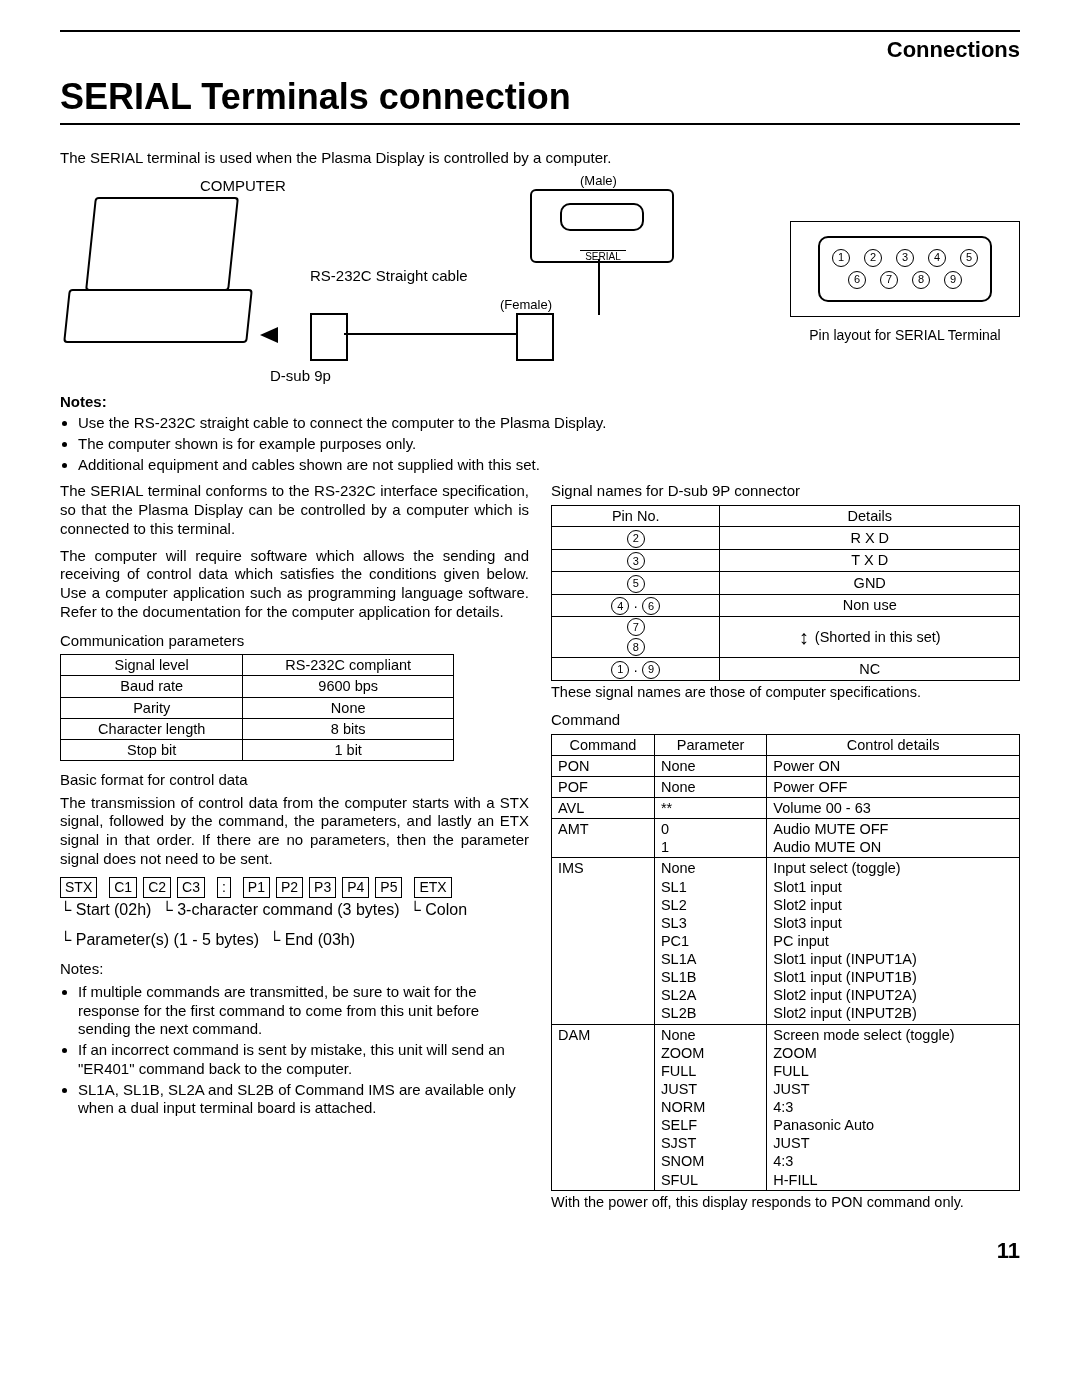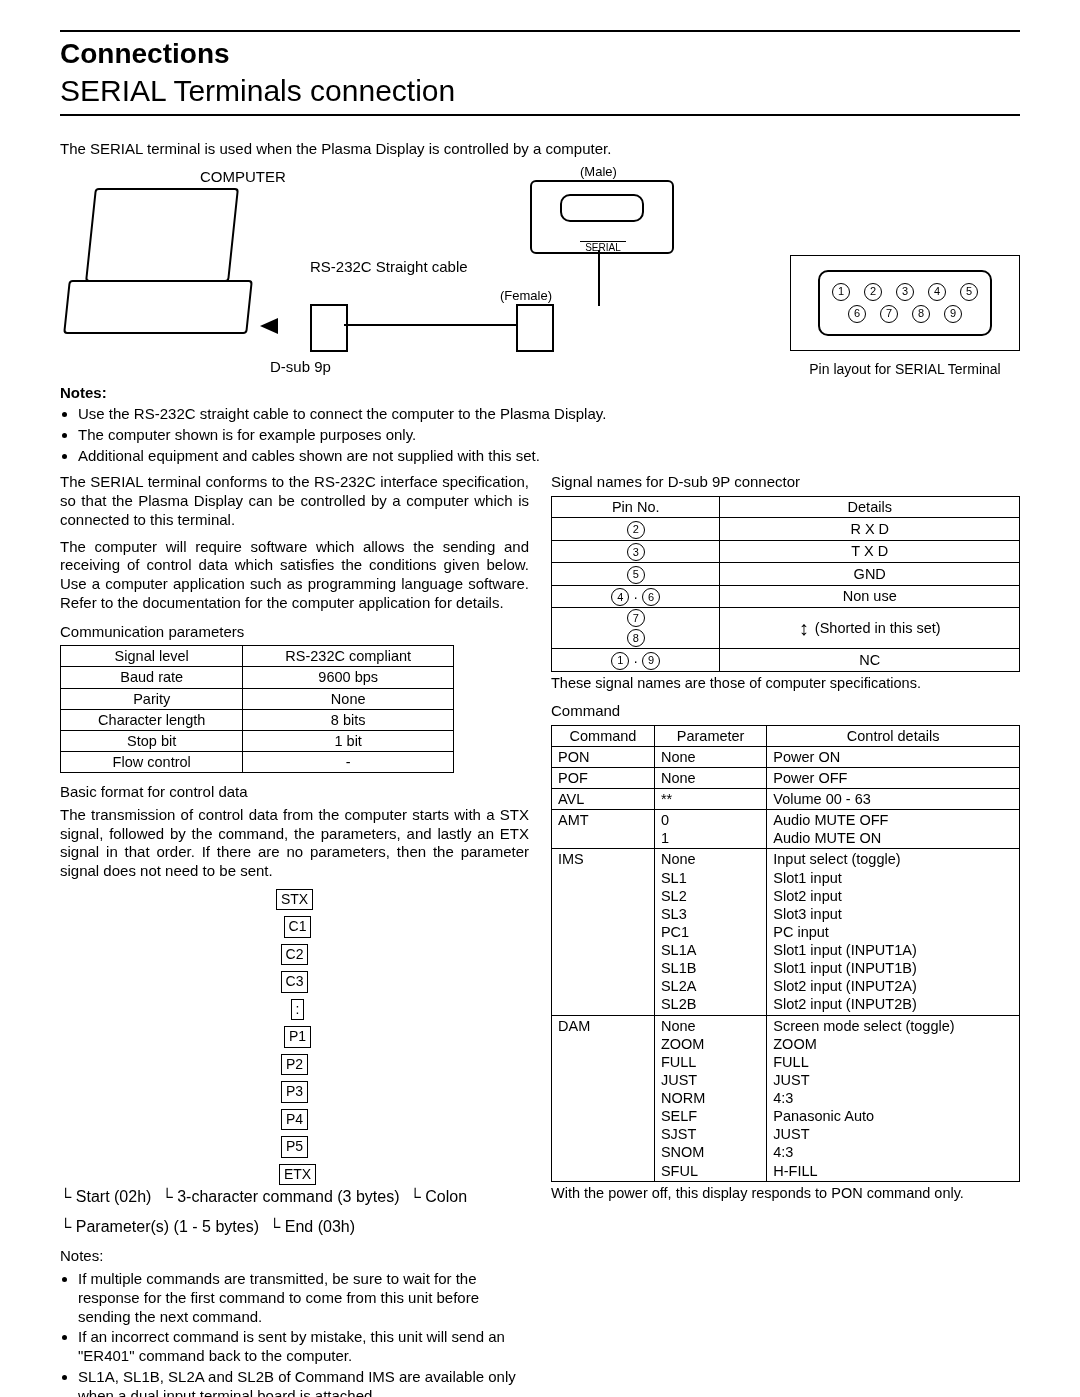--- a/index.html
+++ b/index.html
@@ -7,44 +7,44 @@
     font-size: 15px;
     color: #000;
     background: #fff;
     margin: 0;
     padding: 30px 60px 30px 60px;
     width: 1080px;
     box-sizing: border-box;
     line-height: 1.25;
   }
   .top-rule { border-top: 2px solid #000; margin-bottom: 4px; }
-  .header-right { text-align: left; font-weight: bold; font-size: 28px; margin-bottom: 1px; }
-  h1 { font-size: 30px; font-weight: normal; margin: 0 0 4px 0; }
+  .header-right { text-align: right; font-weight: bold; font-size: 22px; margin-bottom: 10px; }
+  h1 { font-size: 36px; font-weight: bold; margin: 0 0 4px 0; }
   .under-rule { border-top: 2px solid #000; margin-bottom: 24px; }
   .intro { margin-bottom: 10px; }
-  .diagram-row { display: flex; align-items: flex-end; gap: 20px; }
+  .diagram-row { display: flex; align-items: center; gap: 20px; }
   .diagram-left { flex: 1; position: relative; height: 210px; }
   .diagram-right { width: 230px; text-align: center; }
   .pin-box { border: 1.5px solid #000; padding: 14px; display:flex; flex-direction:column; align-items:center; }
   .db9-shape { width: 170px; height: 62px; border: 2px solid #000; border-radius: 10px; position:relative; display:flex; flex-direction:column; justify-content:center; align-items:center; gap:4px;}
   .pin-row{ display:flex; gap:14px; font-size:13px;}
   .pin-caption{ margin-top:10px; font-size:14px;}
   .notes-hdr { font-weight: bold; margin-top: 6px; }
   ul.notes { margin: 2px 0 8px 0; padding-left: 18px; }
   ul.notes li { margin-bottom: 2px; list-style-type: disc; text-align:left;}
   .two-col { display: flex; gap: 22px; margin-top: 4px;}
   .col { flex: 1; }
   .para { margin: 0 0 8px 0; text-align: justify; }
   .sub-hdr { font-weight: normal; margin: 10px 0 4px 0; }
   table { border-collapse: collapse; width: 100%; font-size: 14.5px; }
   table.bordered td, table.bordered th { border: 1px solid #000; padding: 1px 6px; text-align: center; font-weight: normal;}
   table.cmd td, table.cmd th { border: 1px solid #000; padding: 1px 6px; text-align: left; vertical-align: top; font-weight: normal;}
   table.cmd th { text-align:center;}
   table.bordered th { text-align:center;}
-  .format-row { display:flex; gap:6px; align-items:center; margin:6px 0 2px 0; flex-wrap:wrap;flex-direction:column;}
+  .format-row { display:flex; gap:6px; align-items:center; margin:6px 0 2px 0; flex-wrap:wrap;}
   .cell-box { border:1px solid #000; padding:1px 4px; font-size:14px; display:inline-block;}
   .footer-num{ text-align:right; font-weight:bold; font-size:22px; margin-top:26px;}
   .circled{ border:1.2px solid #000; border-radius:50%; width:16px; height:16px; display:inline-flex; align-items:center; justify-content:center; font-size:11px; line-height:1; }
   .pin-cell{ display:inline-flex; gap:4px; align-items:center; justify-content:center;}
   .bracket-cell{ display:flex; align-items:center; justify-content:center; gap:6px;}
   
   .laptop { position:absolute; left:0; top:20px; width:200px; height:150px;}
   .laptop-screen{ width:140px; height:90px; border:2px solid #000; transform:skewX(-6deg); background:#fff; border-radius:4px; position:absolute; left:30px; top:0;}
   .laptop-base{ width:180px; height:50px; border:2px solid #000; background:#fff; border-radius:4px; position:absolute; left:6px; top:92px; transform:skewX(-6deg);}
   .label-computer{ position:absolute; left:140px; top:0; font-size:15px;}
@@ -142,24 +142,20 @@
             <td>None</td>
           </tr>
           <tr>
             <td>Character length</td>
             <td>8 bits</td>
           </tr>
           <tr>
             <td>Stop bit</td>
             <td>1 bit</td>
           </tr>
-          <tr>
-            <td>Flow control</td>
-            <td>-</td>
-          </tr>
         </tbody>
       </table>
 
     <div class="sub-hdr">Basic format for control data</div>
     <p class="para">The transmission of control data from the computer starts with a STX signal, followed by the command, the parameters, and lastly an ETX signal in that order. If there are no parameters, then the parameter signal does not need to be sent.</p>
 
     <div class="format-row" id="fmt-row">
         <span class="cell-box">STX</span>
         <span class="cell-box" style="margin-left:6px">C1</span>
         <span class="cell-box">C2</span>

